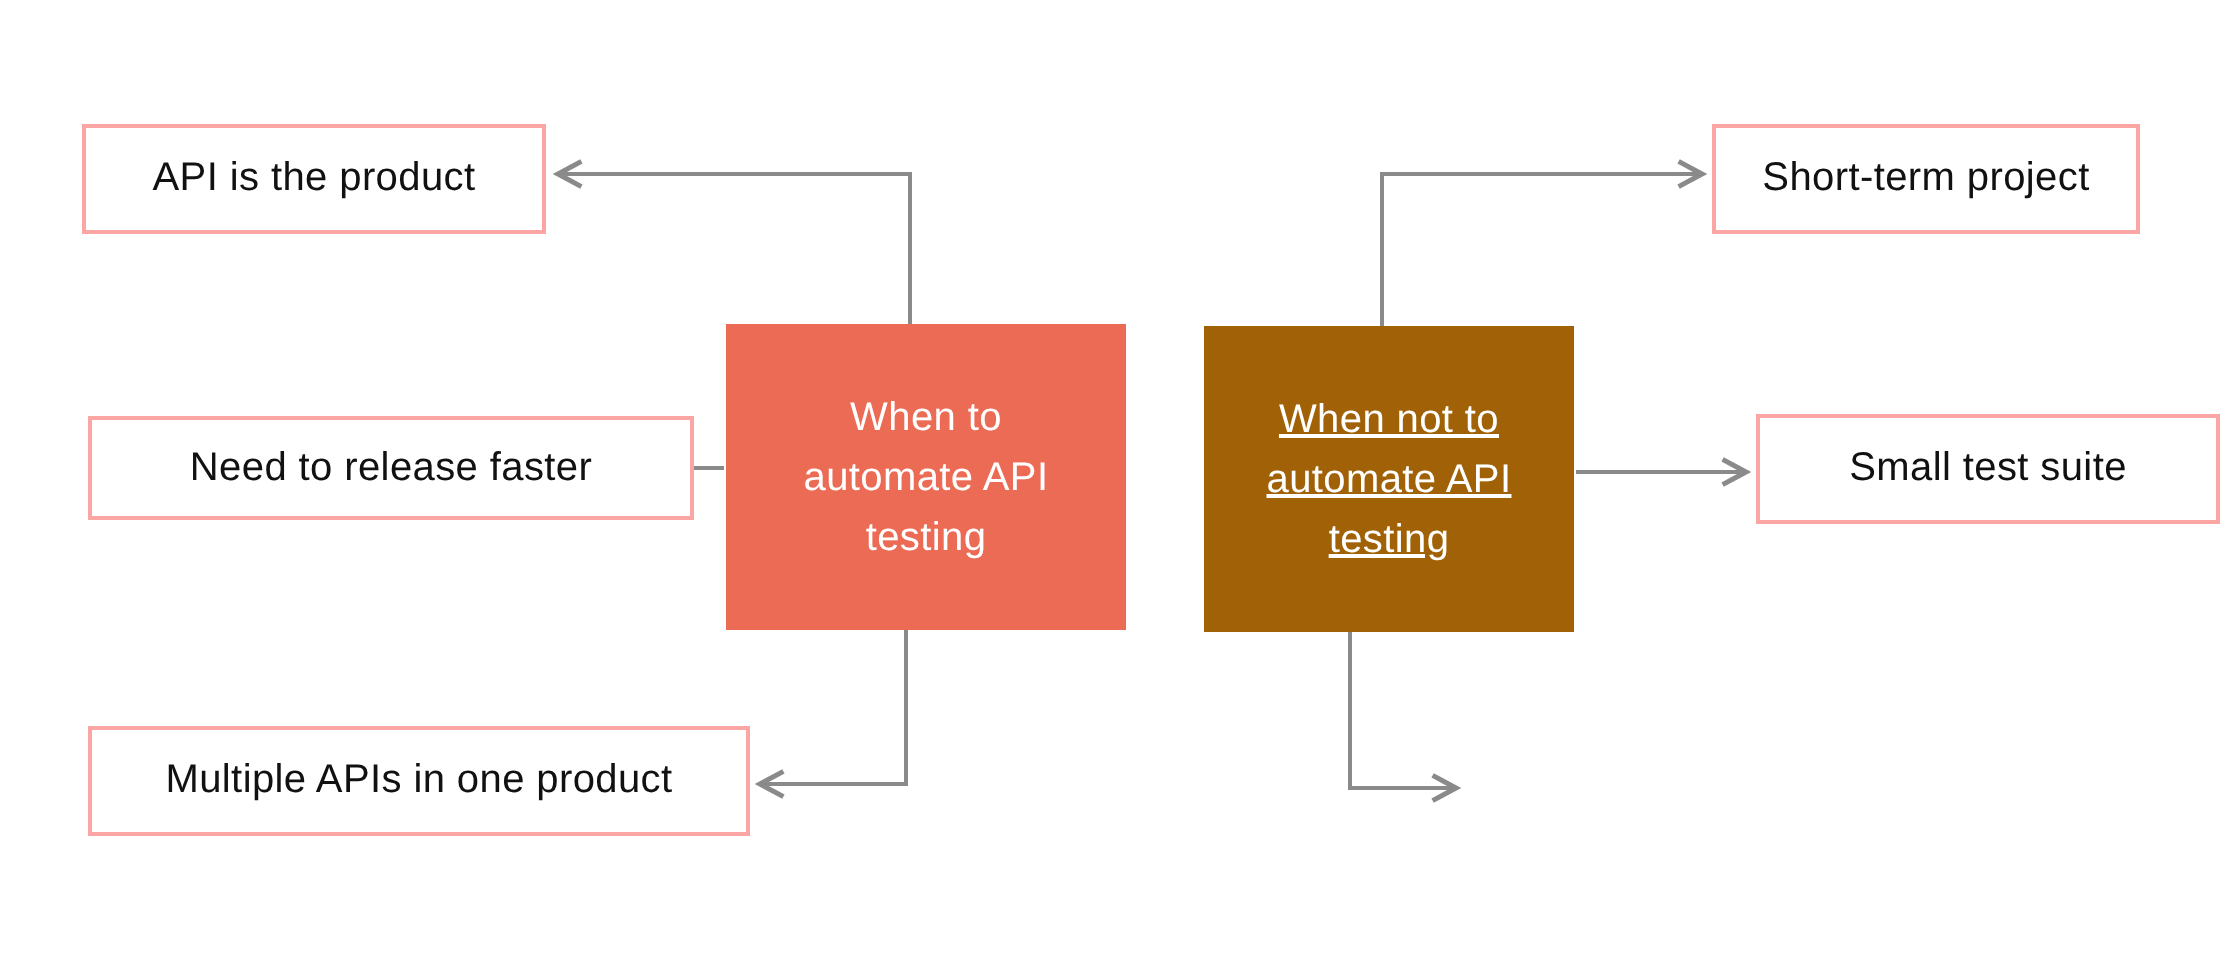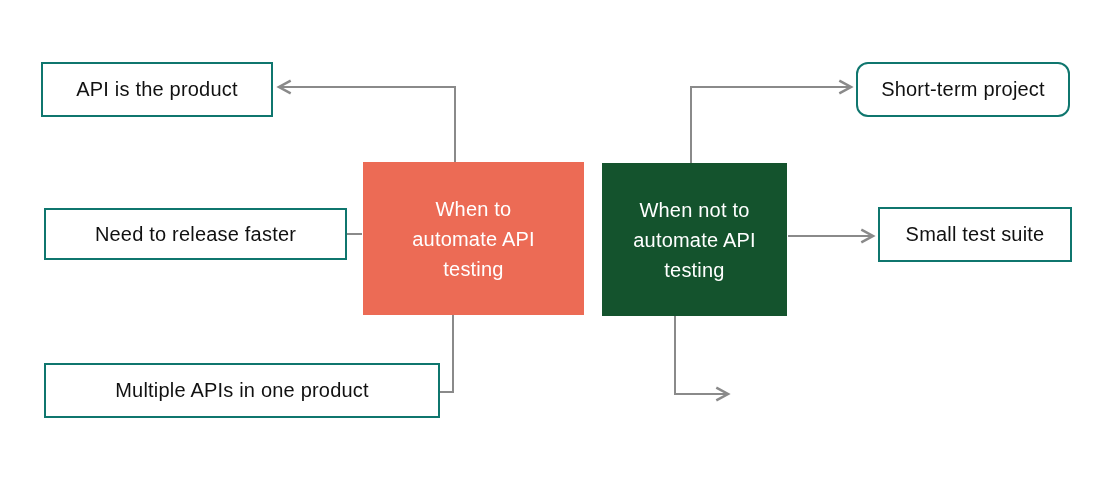--- a/index.html
+++ b/index.html
@@ -24,47 +24,47 @@
   .node {
     position: absolute;
     display: flex;
     align-items: center;
     justify-content: center;
     box-sizing: border-box;
     text-align: center;
   }
   .leaf {
     background: #ffffff;
-    border: 2px solid #0f766e;
+    border: 2px solid #fca5a5;
     color: #111111;
     font-size: 20px;
     font-weight: 400;
     letter-spacing: 0.2px;
     white-space: nowrap;
   }
   .hub {
     color: #ffffff;
     font-size: 20px;
     font-weight: 500;
     line-height: 30px;
     letter-spacing: 0.2px;
   }
   .hub-when { background: #ec6b55; }
-  .hub-when-not { background: #14532d; }
+  .hub-when-not { background: #a16207; text-decoration: underline; }
 
   
   .pos-api-product        { left: 41px;  top: 62px;  width: 232px; height: 55px; }
   .pos-release-faster     { left: 44px;  top: 208px; width: 303px; height: 52px; }
-  .pos-multiple-apis      { left: 44px;  top: 363px; width: 396px; height: 55px; }
-  .pos-short-term         { left: 856px; top: 62px;  width: 214px; height: 55px; border-radius: 12px; }
-  .pos-small-suite        { left: 878px; top: 207px; width: 194px; height: 55px; }
+  .pos-multiple-apis      { left: 44px;  top: 363px; width: 331px; height: 55px; }
+  .pos-short-term         { left: 856px; top: 62px;  width: 214px; height: 55px; }
+  .pos-small-suite        { left: 878px; top: 207px; width: 232px; height: 55px; }
   .pos-little-regression  { left: 733px; top: 365px; width: 334px; height: 54px; }
 
   
-  .pos-hub-when     { left: 363px; top: 162px; width: 221px; height: 153px; }
+  .pos-hub-when     { left: 363px; top: 162px; width: 200px; height: 153px; }
   .pos-hub-when-not { left: 602px; top: 163px; width: 185px; height: 153px; }
 
   polyline {
     fill: none;
     stroke: #8a8a8a;
     stroke-width: 2;
   }
 </style>
 </head>
 <body>

